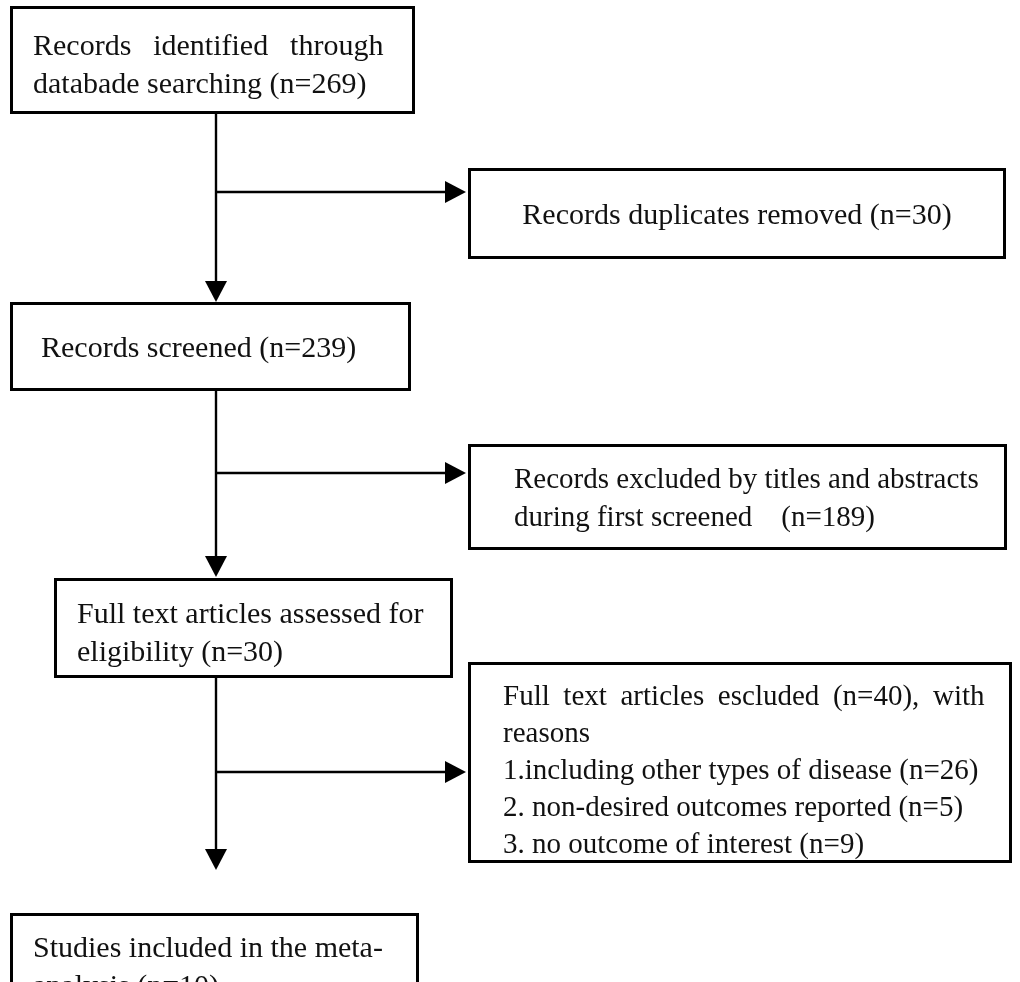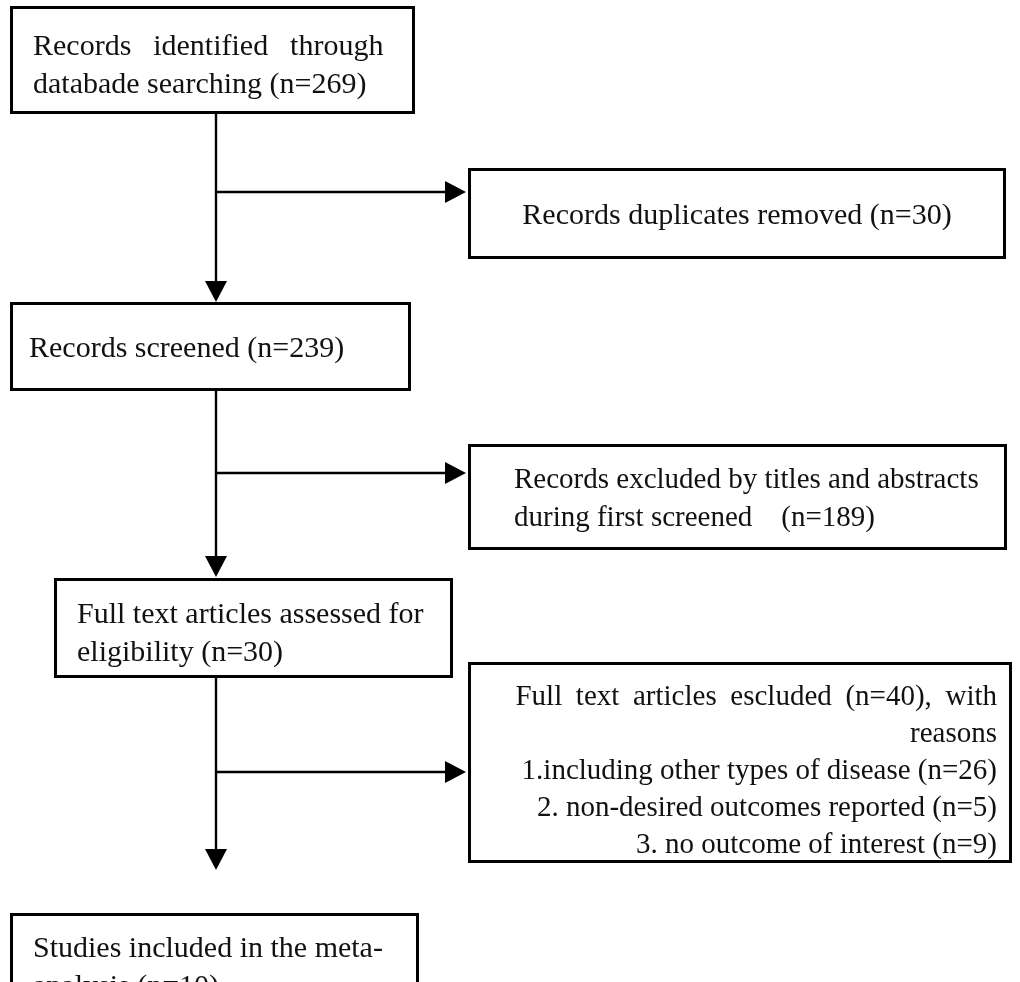--- a/index.html
+++ b/index.html
@@ -48,39 +48,39 @@
   .b-duplicates {
     left: 468px; top: 156px; width: 538px; height: 91px;
     display: flex; align-items: center; justify-content: center;
     text-align: center;
     margin-top: 12px;
   }
   
   .b-screened {
     left: 10px; top: 302px; width: 401px; height: 89px;
     display: flex; align-items: center;
-    padding: 0 16px;
+    padding: 0 28px;
   }
   
   .b-excluded-titles {
     left: 468px; top: 444px; width: 539px; height: 106px;
     padding: 12px 43px;
     font-size: 29px; line-height: 38px;
   }
   
   .b-fulltext {
     left: 10px; top: 578px; width: 399px; height: 100px;
     padding: 13px 20px;
     margin-left: 44px;
   }
   
   .b-fulltext-excluded {
     left: 468px; top: 662px; width: 544px; height: 201px;
-    padding: 12px 12px;
-    font-size: 29px; line-height: 37px; text-align: right;
+    padding: 12px 32px;
+    font-size: 29px; line-height: 37px;
   }
   
   .b-included {
     left: 10px; top: 865px; width: 409px; height: 98px;
     padding: 12px 20px;
     margin-top: 48px;
   }
 </style>
 </head>
 <body>

